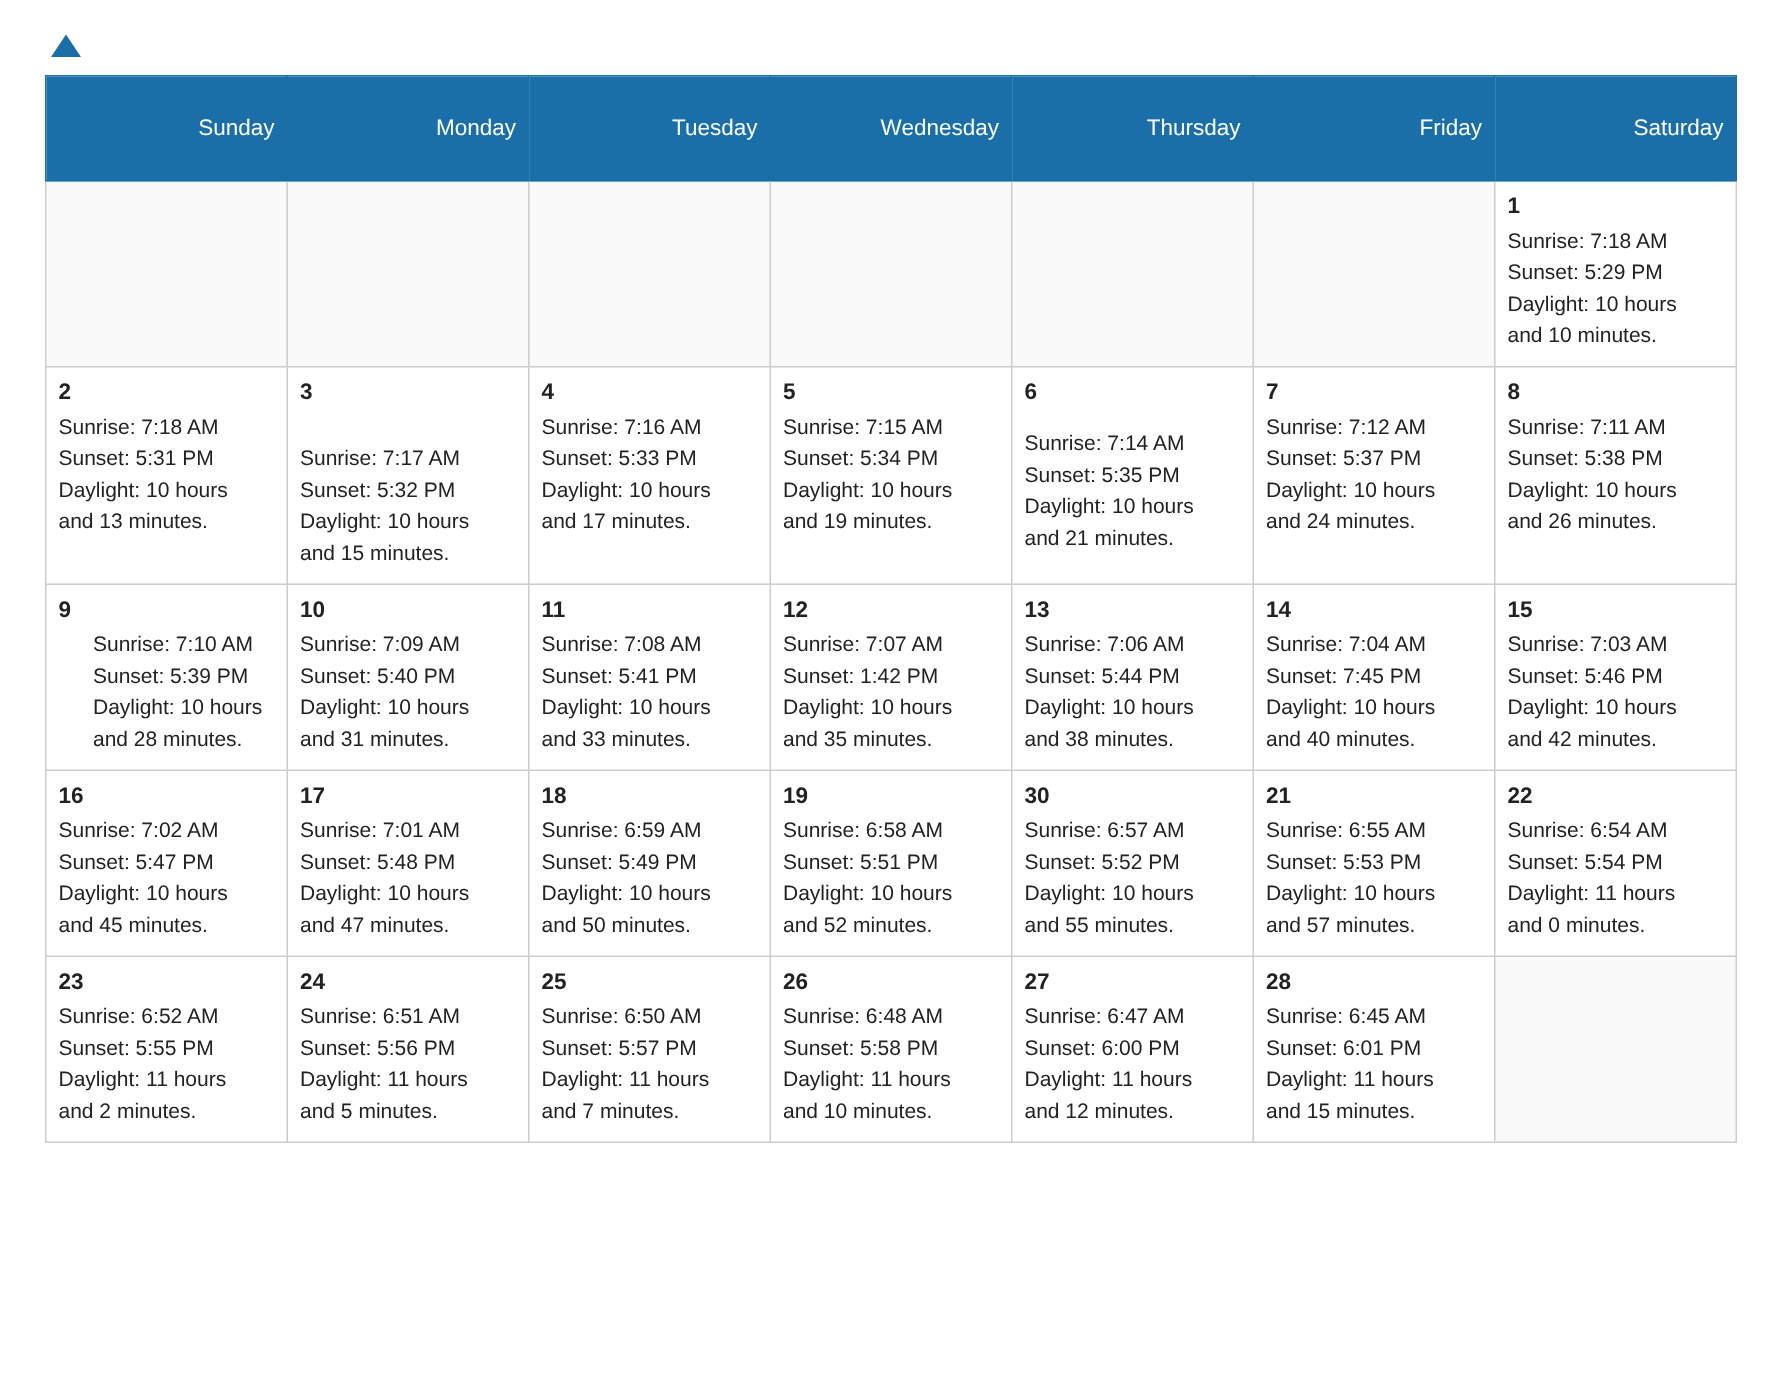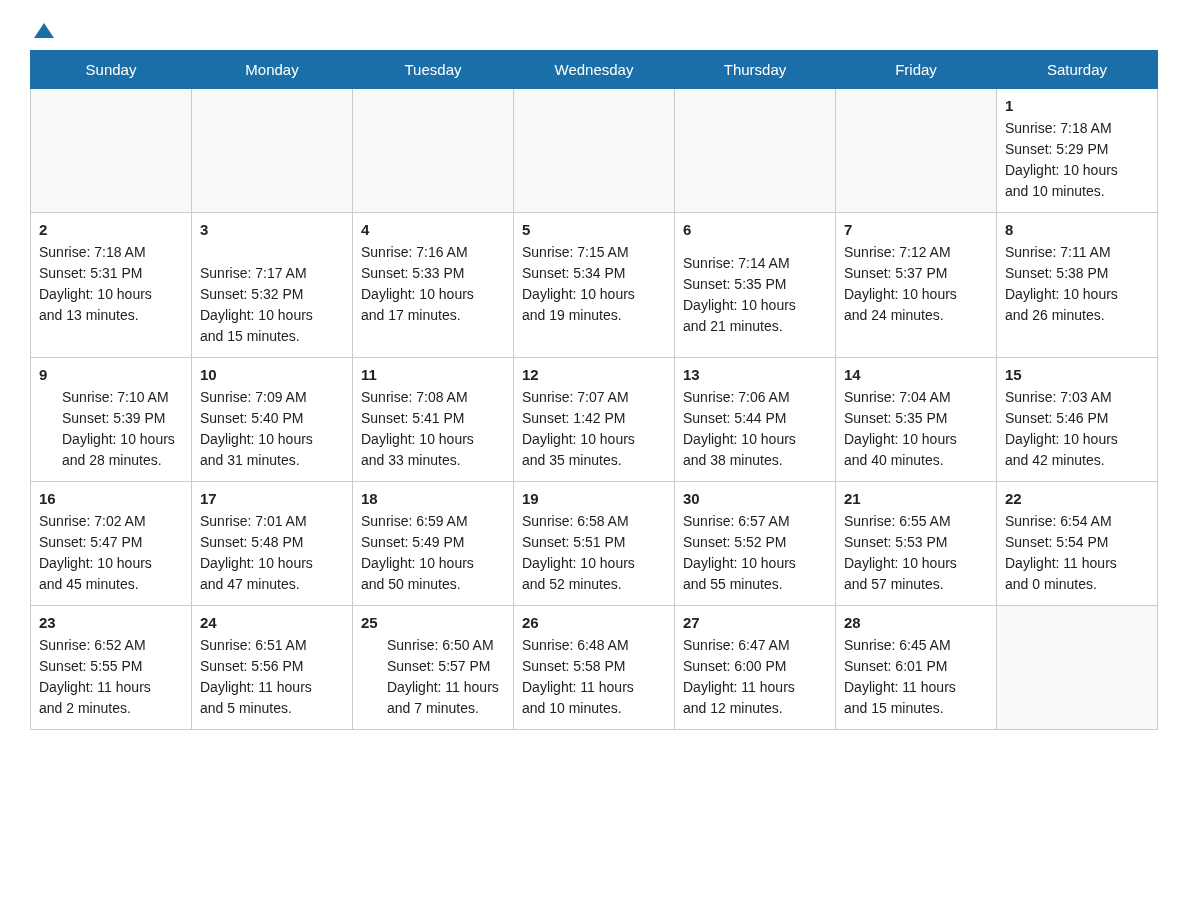--- a/index.html
+++ b/index.html
@@ -51,22 +51,22 @@
       margin-top: 4px;
     }
     .calendar {
       width: 100%;
       border-collapse: collapse;
       margin-top: 10px;
     }
     .calendar thead tr th {
       background-color: #1a6fa8;
       color: #fff;
-      text-align: center;
-      padding: 10px 8px;
+      text-align: right;
+      padding: 26px 8px;
       font-size: 15px;
       font-weight: normal;
       border: 1px solid #1a6fa8;
     }
     .calendar tbody tr td {
       vertical-align: top;
       padding: 8px 8px 10px 8px;
       border: 1px solid #ccc;
       width: 14.28%;
       min-height: 100px;
@@ -225,21 +225,21 @@
         <td>
           <span class="day-number">13</span>
           <div class="day-info" style="white-space: pre-line;">Sunrise: 7:06 AM
 Sunset: 5:44 PM
 Daylight: 10 hours
 and 38 minutes.</div>
         </td>
         <td>
           <span class="day-number">14</span>
           <div class="day-info" style="white-space: pre-line;">Sunrise: 7:04 AM
-Sunset: 5:35 PM
+Sunset: 7:45 PM
 Daylight: 10 hours
 and 40 minutes.</div>
         </td>
         <td>
           <span class="day-number">15</span>
           <div class="day-info" style="white-space: pre-line;">Sunrise: 7:03 AM
 Sunset: 5:46 PM
 Daylight: 10 hours
 and 42 minutes.</div>
         </td>
@@ -305,21 +305,21 @@
         </td>
         <td>
           <span class="day-number">24</span>
           <div class="day-info" style="white-space: pre-line;">Sunrise: 6:51 AM
 Sunset: 5:56 PM
 Daylight: 11 hours
 and 5 minutes.</div>
         </td>
         <td>
           <span class="day-number">25</span>
-          <div class="day-info" style="white-space: pre-line; margin-left: 26px;">Sunrise: 6:50 AM
+          <div class="day-info" style="white-space: pre-line;">Sunrise: 6:50 AM
 Sunset: 5:57 PM
 Daylight: 11 hours
 and 7 minutes.</div>
         </td>
         <td>
           <span class="day-number">26</span>
           <div class="day-info" style="white-space: pre-line;">Sunrise: 6:48 AM
 Sunset: 5:58 PM
 Daylight: 11 hours
 and 10 minutes.</div>

